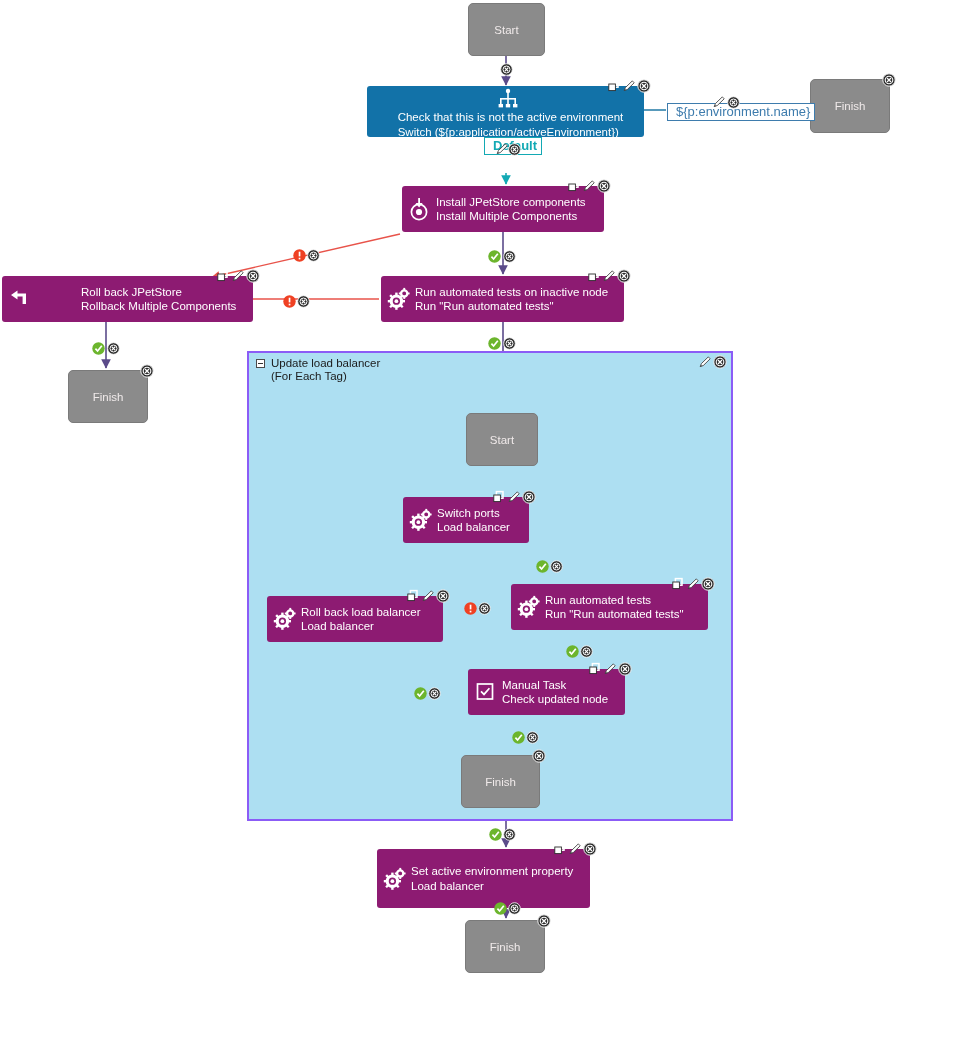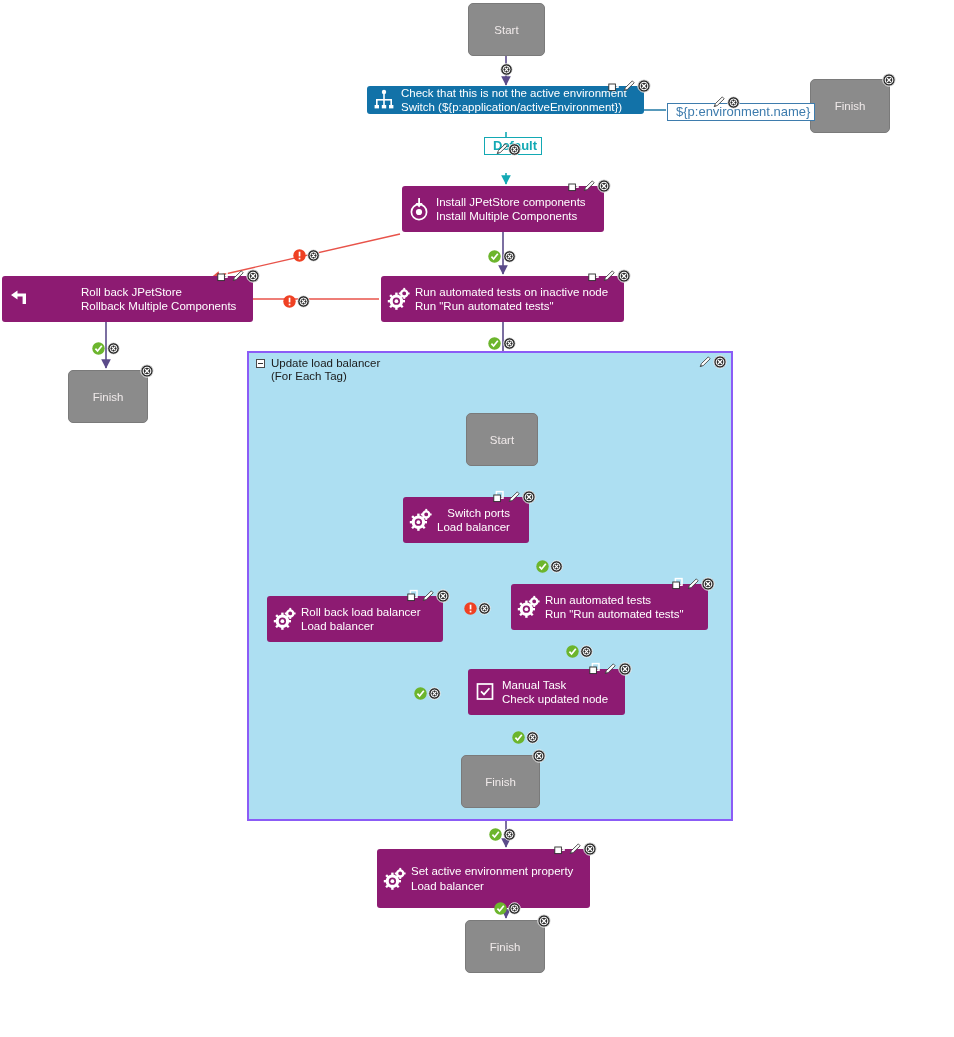--- a/index.html
+++ b/index.html
@@ -133,21 +133,21 @@
             <circle cx="7" cy="7" r="3.8" fill="none" stroke="#fff" stroke-width="1.1"></circle>
             <path d="M5,5 L9,9 M9,5 L5,9" stroke="#fff" stroke-width="1.3"></path>
           </svg></span>
       </div>
     </div>
 
   <div id="layer">
       <div class="node node-term" style="left:468px;top:3px;width:77px;height:53px;">
         <span>Start</span>
       </div>
-      <div class="node node-step node-blue" style="left:367px;top:86px;width:277px;height:28px;">
+      <div class="node node-step node-blue" style="left:367px;top:86px;width:277px;height:51px;flex-direction:column;">
         <span class="glyph">
           <svg width="22" height="26" viewBox="0 0 22 26">
             <circle cx="11" cy="5" r="2.2" fill="#fff"></circle>
             <rect x="10.2" y="7" width="1.6" height="5" fill="#fff"></rect>
             <rect x="3" y="12" width="16" height="1.6" fill="#fff"></rect>
             <rect x="3" y="13" width="1.6" height="5" fill="#fff"></rect>
             <rect x="10.2" y="13" width="1.6" height="5" fill="#fff"></rect>
             <rect x="17.4" y="13" width="1.6" height="5" fill="#fff"></rect>
             <rect x="1.6" y="18" width="4.4" height="3.4" fill="#fff"></rect>
             <rect x="8.8" y="18" width="4.4" height="3.4" fill="#fff"></rect>
@@ -282,21 +282,21 @@
           <span class="ic"><svg width="14" height="14" viewBox="0 0 14 14">
               <circle cx="7" cy="7" r="6.2" fill="#2b2b2b" stroke="#f2f2f2" stroke-width="1"></circle>
               <circle cx="7" cy="7" r="3.8" fill="none" stroke="#fff" stroke-width="1.1"></circle>
               <path d="M5,5 L9,9 M9,5 L5,9" stroke="#fff" stroke-width="1.3"></path>
             </svg></span>
         </div>
       </div>
       <div class="node node-term" style="left:466px;top:413px;width:72px;height:53px;">
         <span>Start</span>
       </div>
-      <div class="node node-step node-purple" style="left:403px;top:497px;width:126px;height:46px;text-align:right;">
+      <div class="node node-step node-purple" style="left:403px;top:497px;width:126px;height:46px;">
         <span class="glyph">
           <svg width="24" height="26" viewBox="0 0 24 26">
             <circle cx="9.4" cy="15.2" r="5.2" fill="none" stroke="#fff" stroke-width="3.1"></circle>
             <circle cx="9.4" cy="15.2" r="1.9" fill="#fff"></circle>
             <g fill="#fff">
               <rect x="8.2" y="6.6" width="2.4" height="3.2"></rect>
               <rect x="8.2" y="20.6" width="2.4" height="3.2"></rect>
               <rect x="0.8" y="14" width="3.2" height="2.4"></rect>
               <rect x="14.8" y="14" width="3.2" height="2.4"></rect>
               <rect x="3" y="8.6" width="2.4" height="3.1" transform="rotate(-45 4.2 10.1)"></rect>

